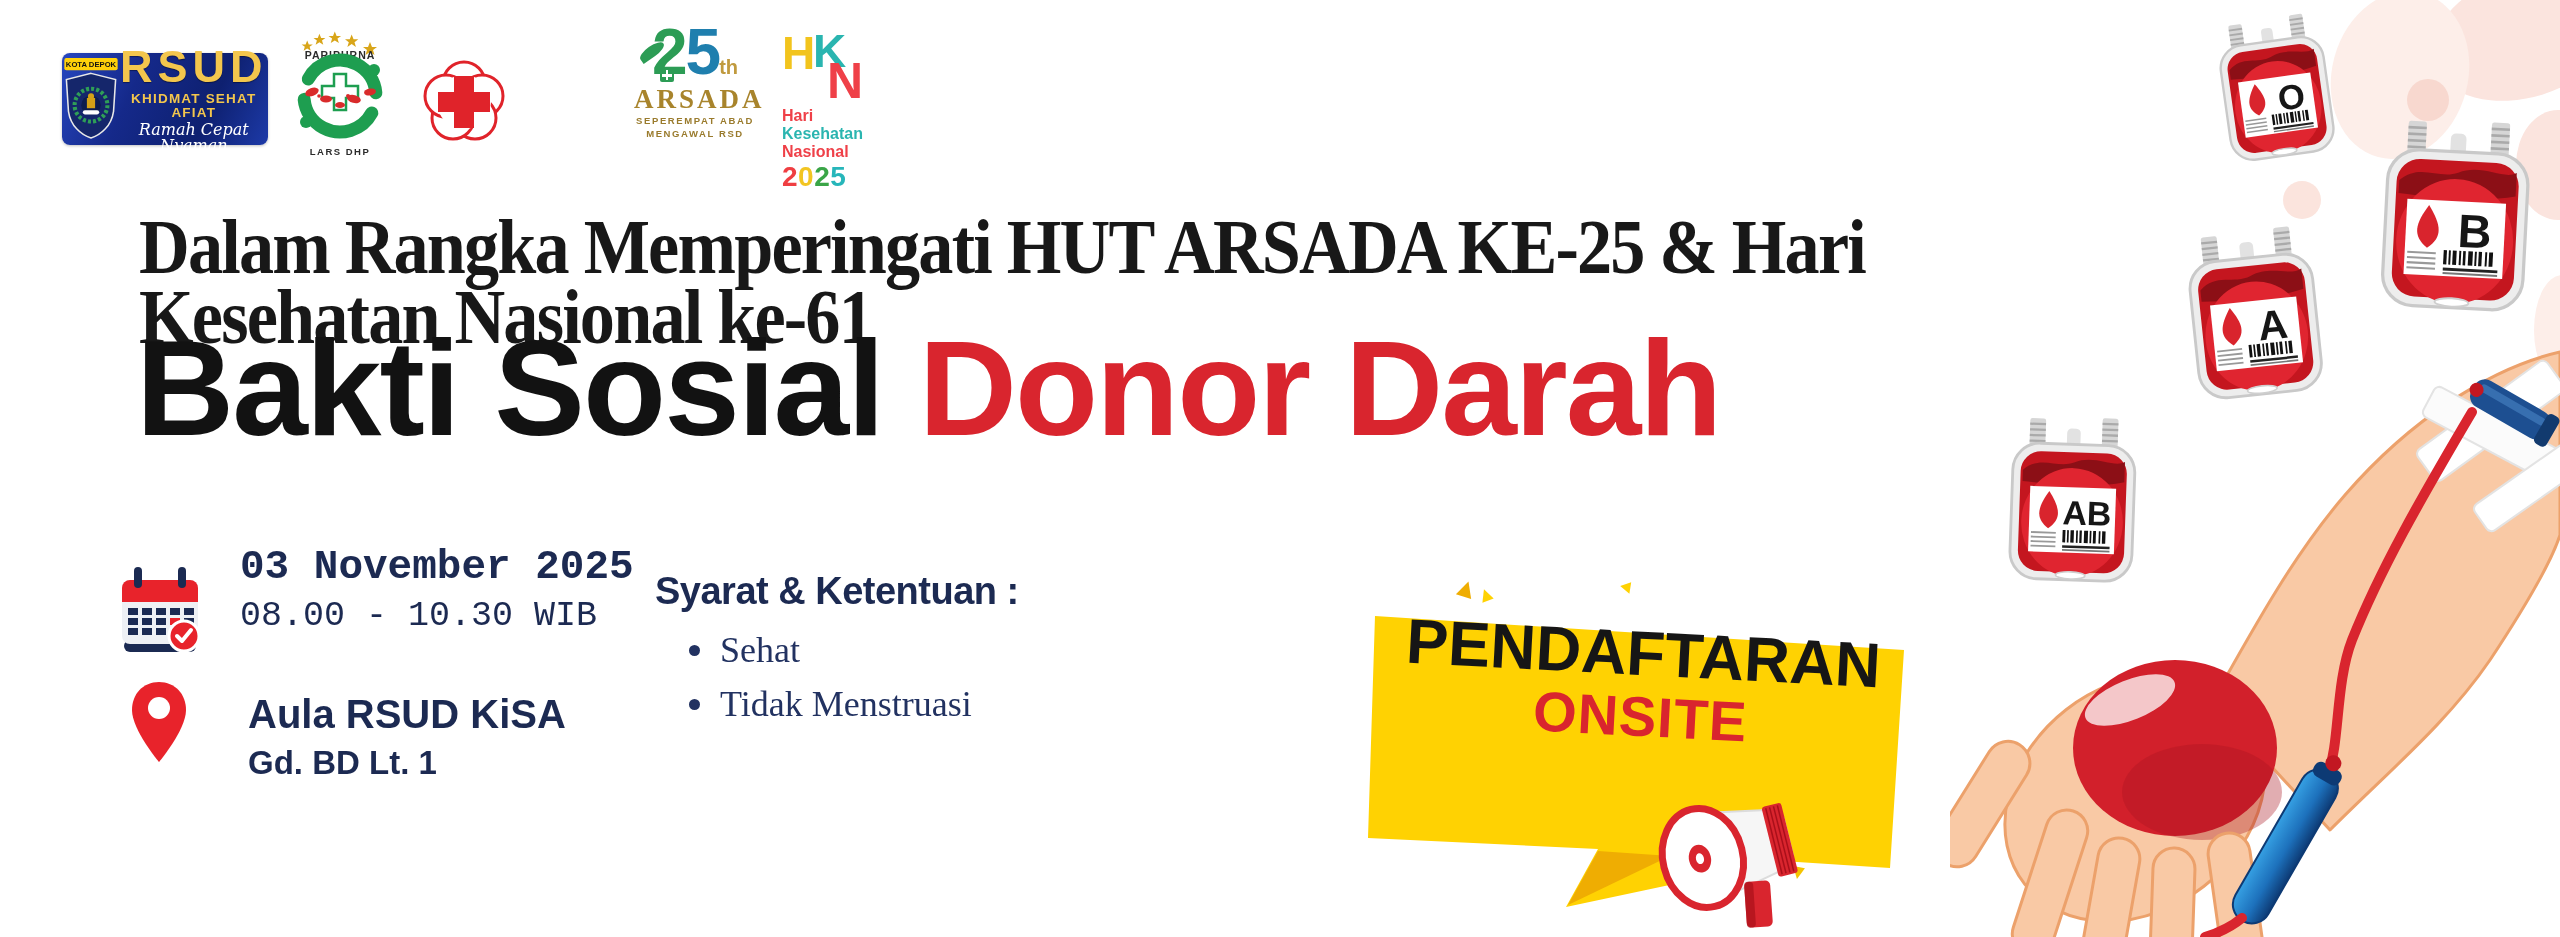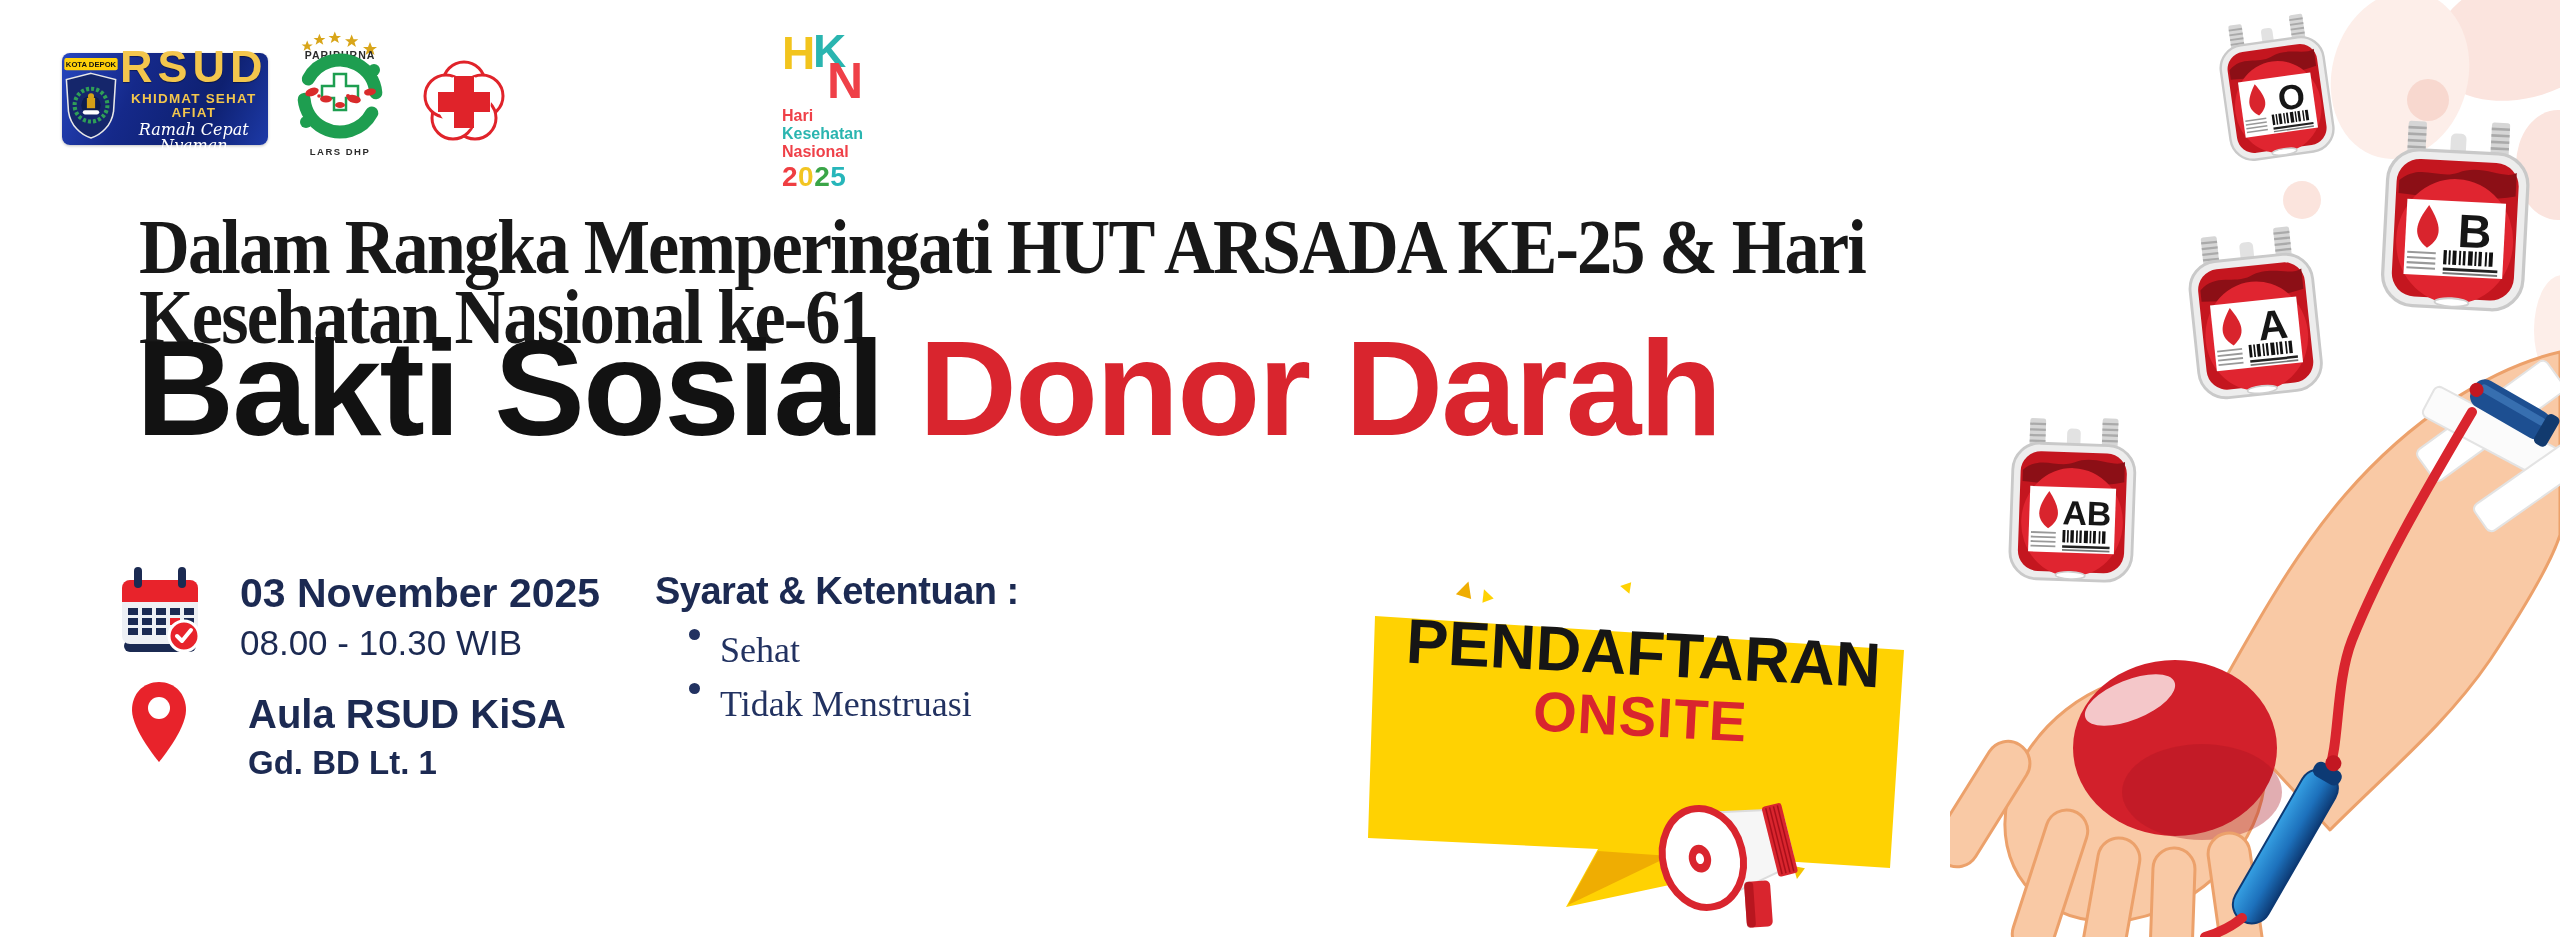--- a/index.html
+++ b/index.html
@@ -46,30 +46,30 @@
 
   
   .heading{left:139px;top:212px;transform:scaleX(.9);transform-origin:left top;
            font-family:"Liberation Serif",serif;font-weight:700;color:#181818;
            font-size:78px;line-height:70px;letter-spacing:-2px;white-space:nowrap;}
   .main-title{left:136px;top:320px;font-size:136px;font-weight:700;letter-spacing:-2px;
               white-space:nowrap;line-height:1;}
   .title-black{color:#121212;} .title-red{color:#d9252e;}
 
   
-  .ev-date-text{left:240px;top:570px;}
+  .ev-date-text{left:240px;top:544px;font-family:Liberation Mono, monospace;}
   .ev-date{font-size:41px;font-weight:700;color:#1c2a52;}
   .ev-time{font-size:35px;font-weight:400;color:#1c2a52;margin-top:6px;}
   .ev-venue-text{left:248px;top:692px;}
   .ev-venue{font-size:40px;font-weight:700;color:#1c2a52;}
   .ev-venue-detail{font-size:33px;font-weight:600;color:#1c2a52;margin-top:7px;}
   .terms{left:655px;top:570px;}
   .terms-title{font-size:38px;font-weight:700;letter-spacing:-.5px;color:#1c2a52;text-align:center;}
   .terms-list{margin-top:16px;}
-  .terms-item{display:flex;margin-top:12px;
+  .terms-item{display:flex;align-items:center;margin-top:12px;
               font-family:"Liberation Serif",serif;font-size:36px;color:#223261;}
   .terms-dot{width:11px;height:11px;border-radius:50%;background:#223261;
              margin:0 20px 0 34px;flex:0 0 auto;}
 
   
   .reg-svg{left:1340px;top:575px;}
   .reg-text{left:1392px;top:622px;width:500px;text-align:center;transform:rotate(3deg);line-height:1;}
   .reg-line1{font-size:63px;font-weight:800;color:#161616;letter-spacing:0;}
   .reg-line2{font-size:56px;font-weight:800;color:#d9252e;margin-top:4px;letter-spacing:1px;}
 
@@ -137,20 +137,30 @@
           <circle cx="55" cy="60" r="21"></circle>
         <circle cx="33" cy="60" r="21"></circle>
           <circle cx="26" cy="38" r="21"></circle>
       </g>
       <circle cx="44" cy="44" r="27" fill="#ffffff"></circle>
       <rect x="34" y="18" width="20" height="52" fill="#e0232a"></rect>
       <rect x="18" y="34" width="52" height="20" fill="#e0232a"></rect>
     </svg>
   </div>
 
+  <div class="abs arsada">
+    <div class="arsada-num">
+      <span class="arsada-leaf"></span>
+      <span class="arsada-25"><span class="arsada-2">2</span><span class="arsada-5">5</span></span><span class="arsada-th">th</span>
+      <span class="arsada-cross"></span>
+    </div>
+    <div class="arsada-name">ARSADA</div>
+    <div class="arsada-tag">SEPEREMPAT ABAD</div>
+    <div class="arsada-tag">MENGAWAL RSD</div>
+  </div>
 
   <div class="abs hkn">
     <div class="hkn-letters">
       <span class="hkn-h">H</span>
       <span class="hkn-k">K</span>
       <span class="hkn-n">N</span>
     </div>
     <div class="hkn-word hkn-w1">Hari</div>
     <div class="hkn-word hkn-w2">Kesehatan</div>
     <div class="hkn-word hkn-w3">Nasional</div>

